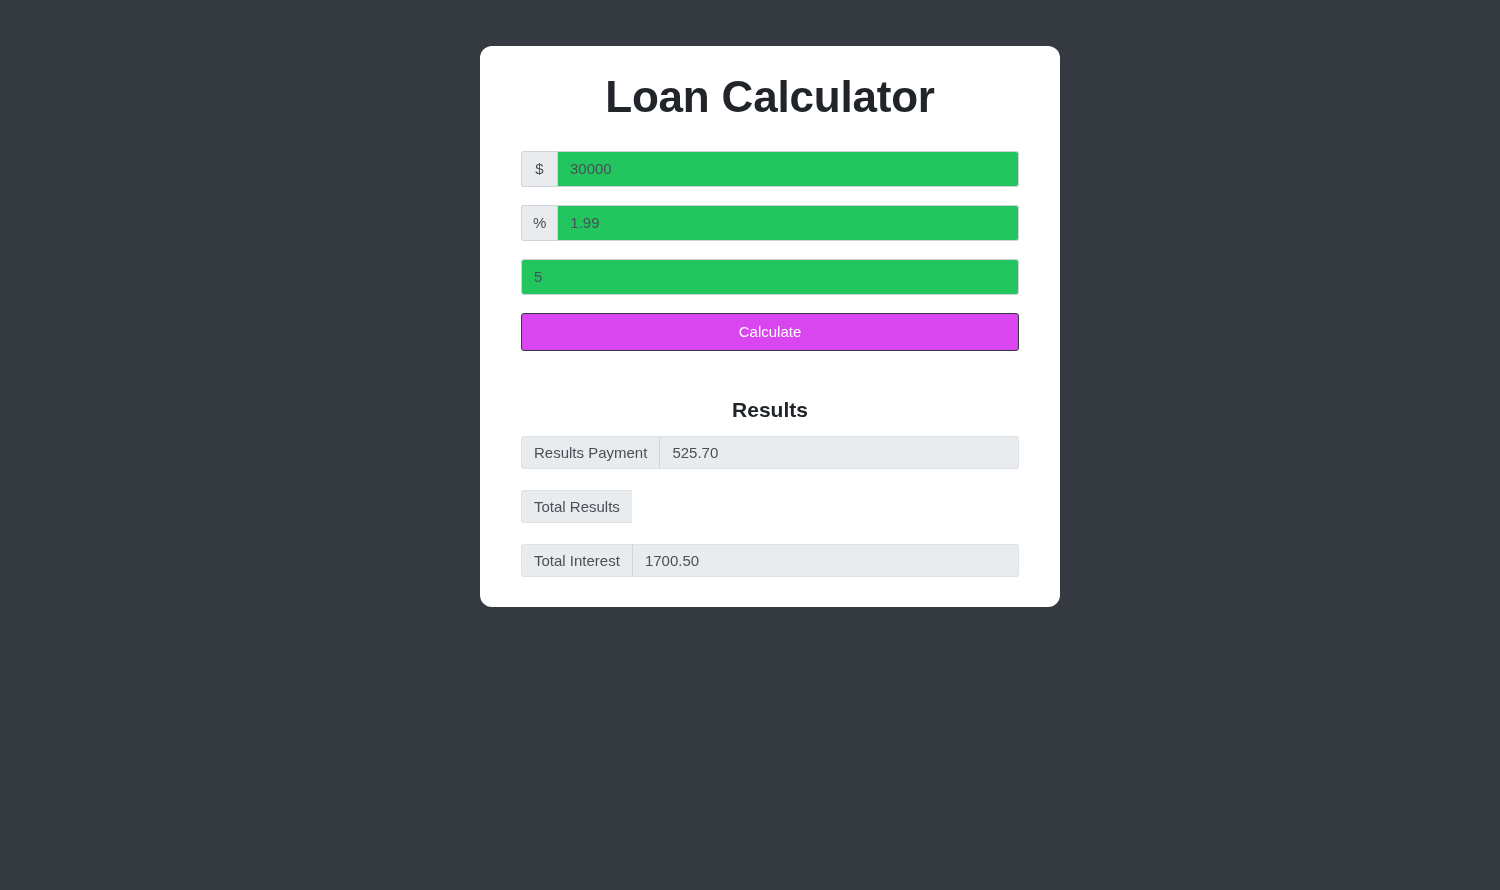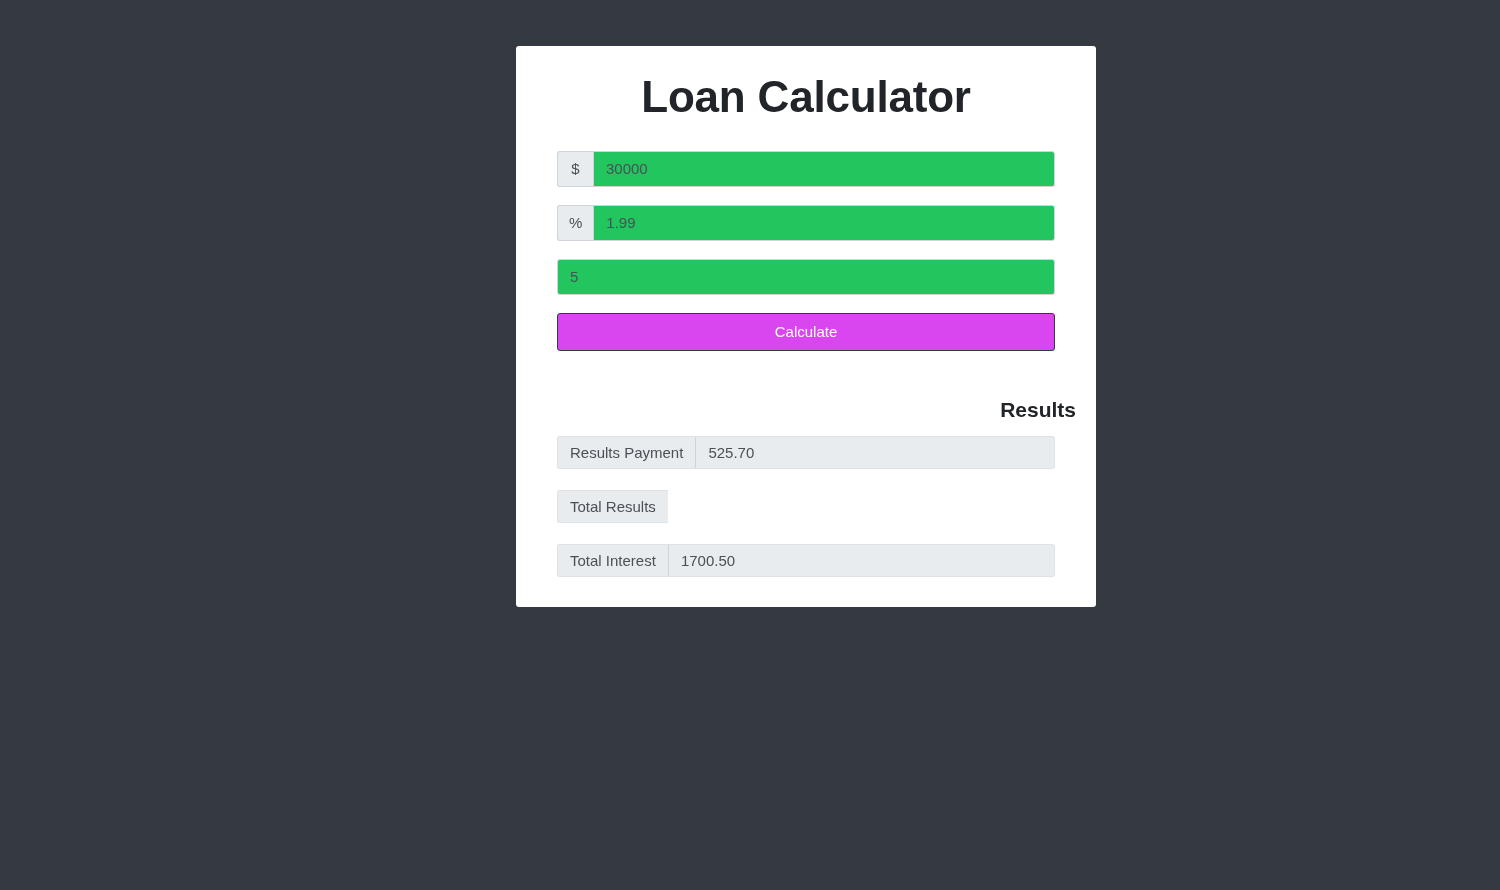--- a/index.html
+++ b/index.html
@@ -24,23 +24,22 @@
   }
 
   
   .card {
     position: absolute;
     left: 480px;
     top: 46px;
     width: 580px;
     min-height: 549px;
     background: #ffffff;
-    border-radius: 3px;
+    border-radius: 12px;
     padding: 0;
-    margin-left: 36px;
   }
 
   .card-inner {
     padding: 26px 20px 30px 20px;
   }
 
   
   .app-title {
     margin: 0 0 28px 0;
     padding: 0;
@@ -117,21 +116,21 @@
     cursor: pointer;
   }
 
   
   .results-heading {
     margin: 46px 0 14px 0;
     font-size: 21px;
     line-height: 1.2;
     font-weight: bold;
     color: #212529;
-    text-align: right;
+    text-align: center;
   }
 
   .result-row {
     display: flex;
     align-items: stretch;
     width: 498px;
     height: 33px;
     margin: 0 auto 21px auto;
   }
 

